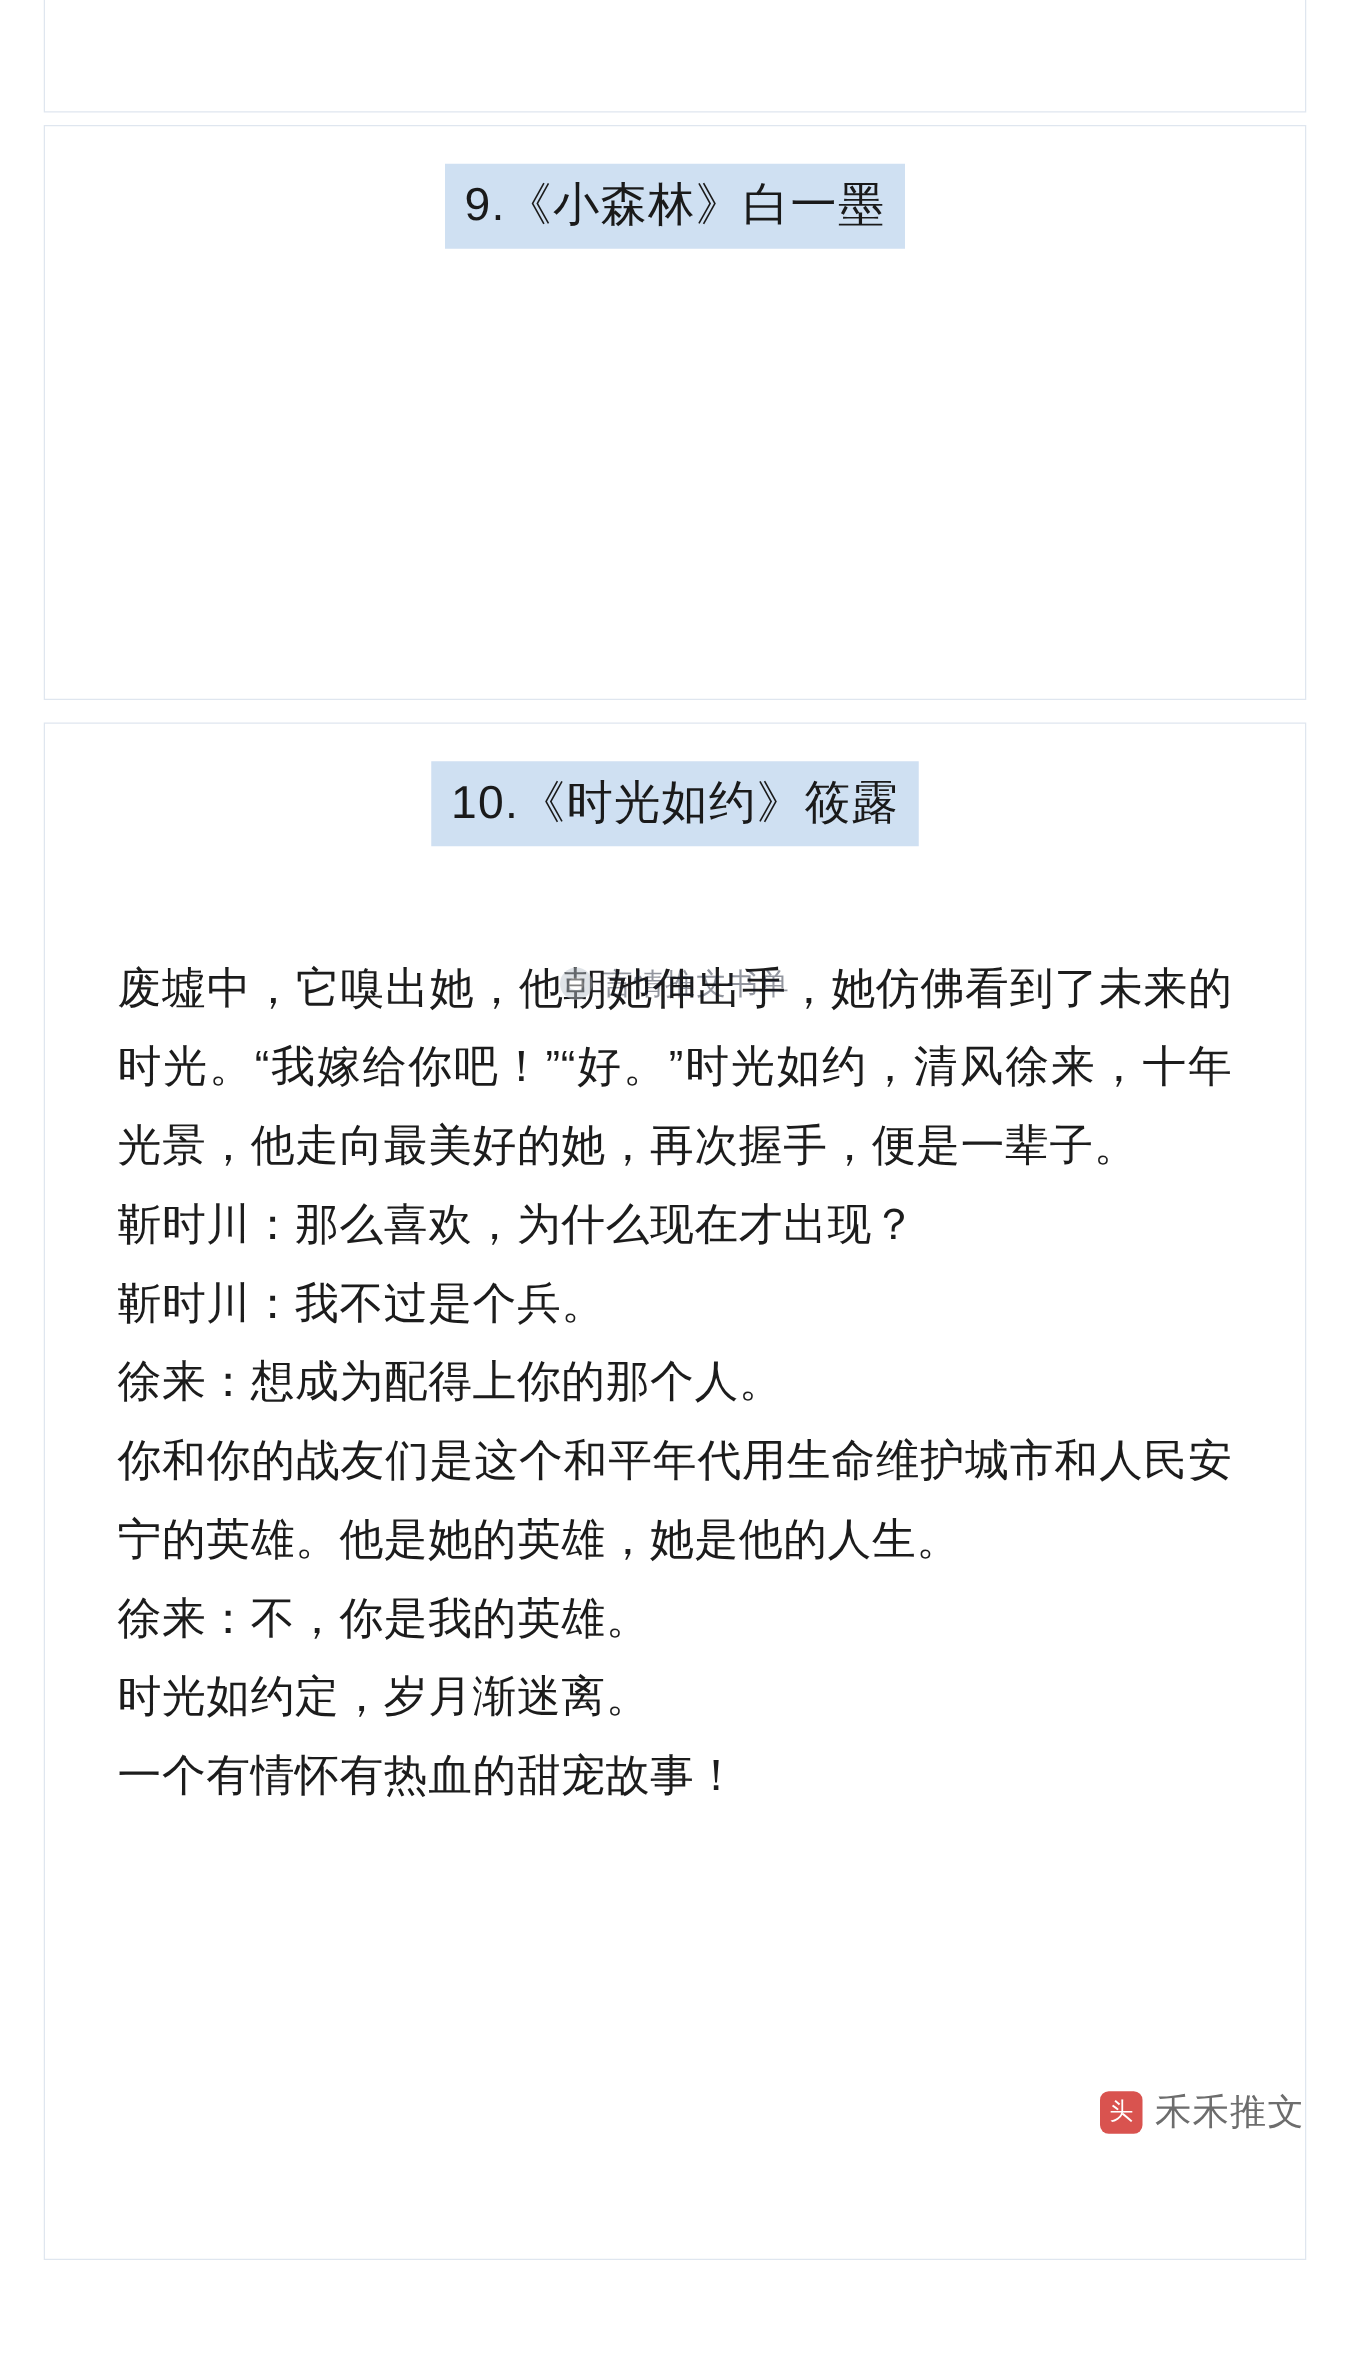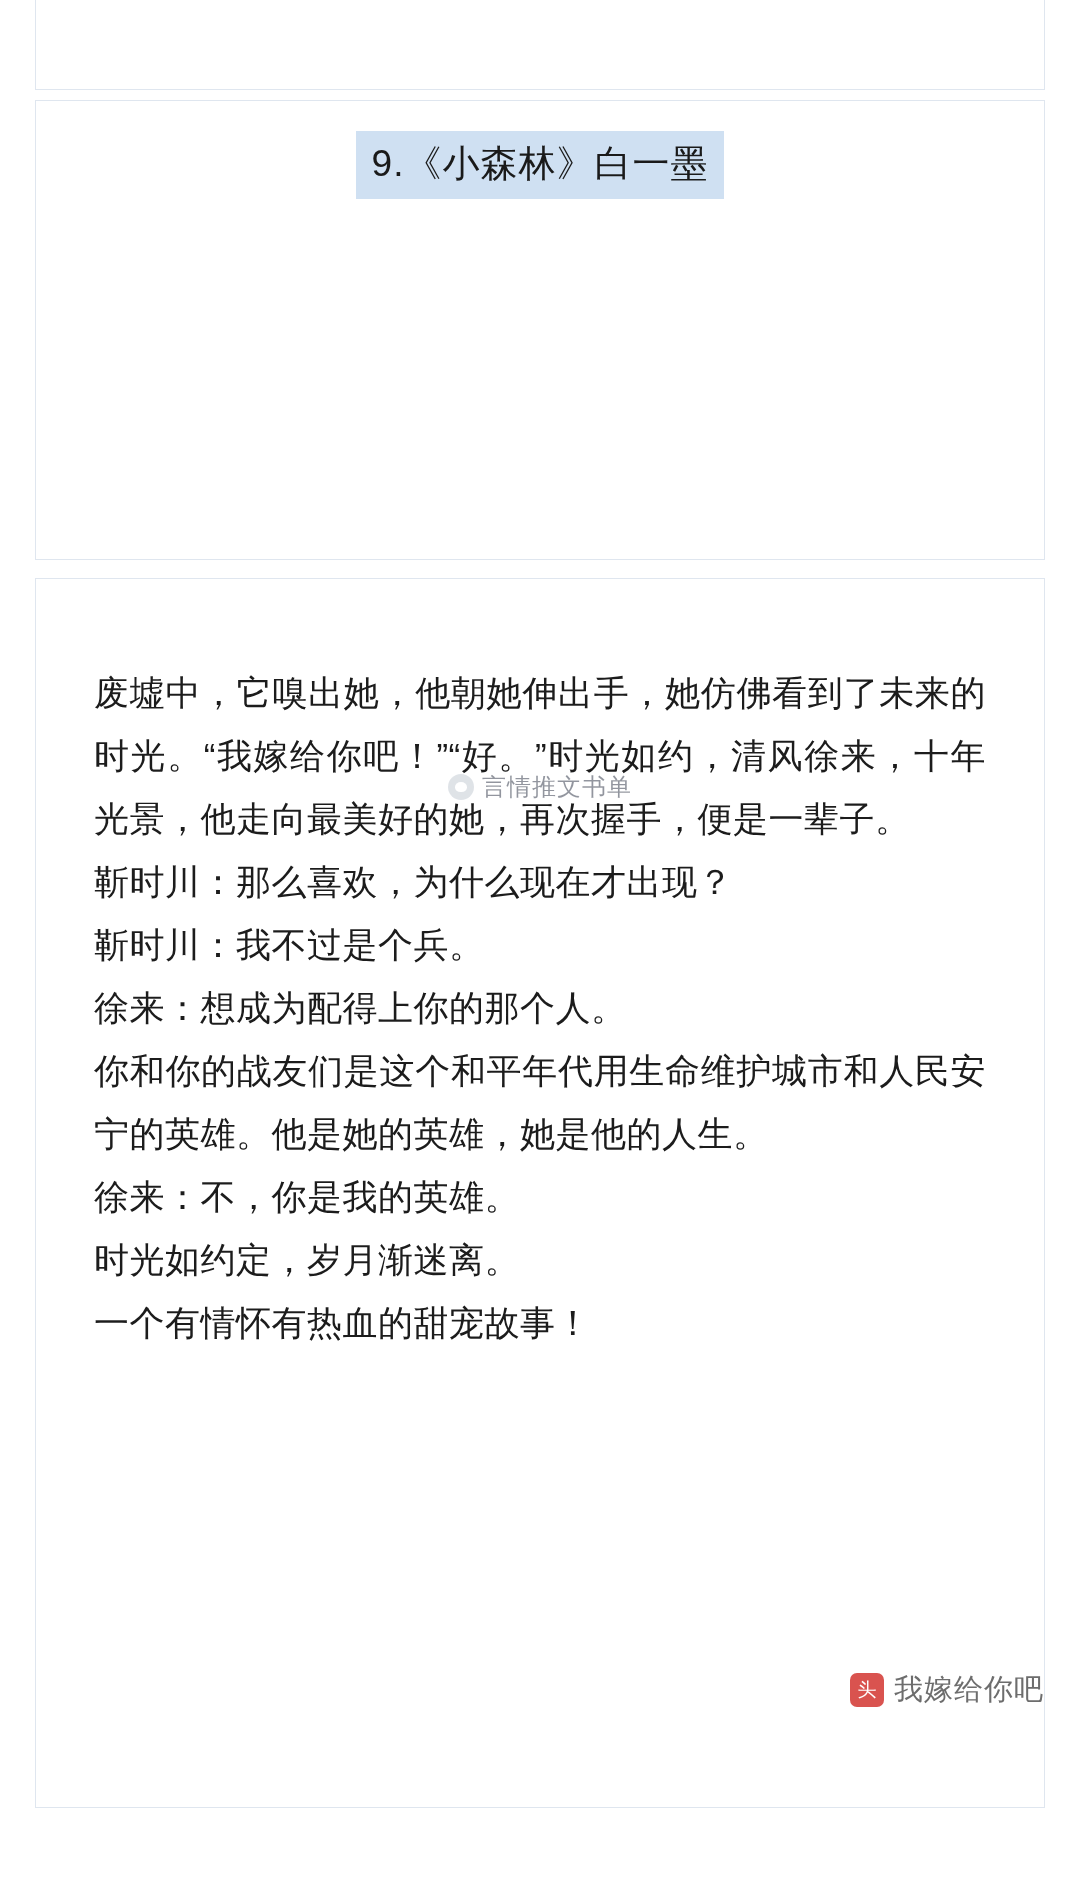--- a/index.html
+++ b/index.html
@@ -146,36 +146,39 @@
 
   <div class="card card-partial-top"></div>
 
   <div class="card card-2">
     <div class="title-wrap">
       <span class="title">9.《小森林》白一墨</span>
     </div>
   </div>
 
   <div class="card card-3">
+    <div class="title-wrap">
+      <span class="title">10.《时光如约》筱露</span>
+    </div>
 
     <div class="watermark">
       <span class="wm-logo"></span>
       <span class="wm-text">言情推文书单</span>
     </div>
 
     <div class="body-text">
       <p class="para">废墟中，它嗅出她，他朝她伸出手，她仿佛看到了未来的时光。“我嫁给你吧！”“好。”时光如约，清风徐来，十年光景，他走向最美好的她，再次握手，便是一辈子。</p>
       <p class="para">靳时川：那么喜欢，为什么现在才出现？</p>
       <p class="para">靳时川：我不过是个兵。</p>
       <p class="para">徐来：想成为配得上你的那个人。</p>
       <p class="para">你和你的战友们是这个和平年代用生命维护城市和人民安宁的英雄。他是她的英雄，她是他的人生。</p>
       <p class="para">徐来：不，你是我的英雄。</p>
       <p class="para">时光如约定，岁月渐迷离。</p>
       <p class="para">一个有情怀有热血的甜宠故事！</p>
     </div>
   </div>
 
   <div class="footer">
     <span class="footer-logo">头条</span>
-    <span class="footer-text">我嫁给你吧</span>
+    <span class="footer-text">禾禾推文</span>
   </div>
 
 </div>
 
 </body></html>

